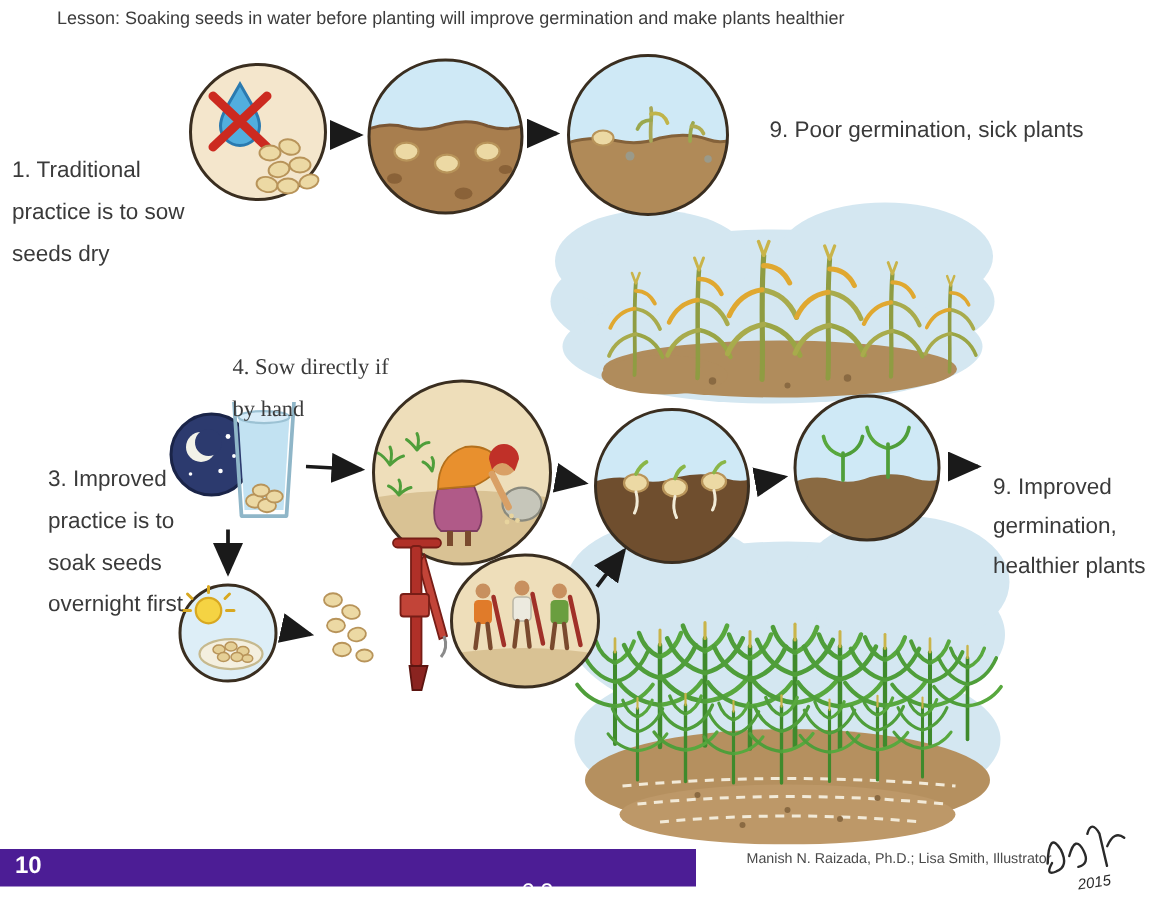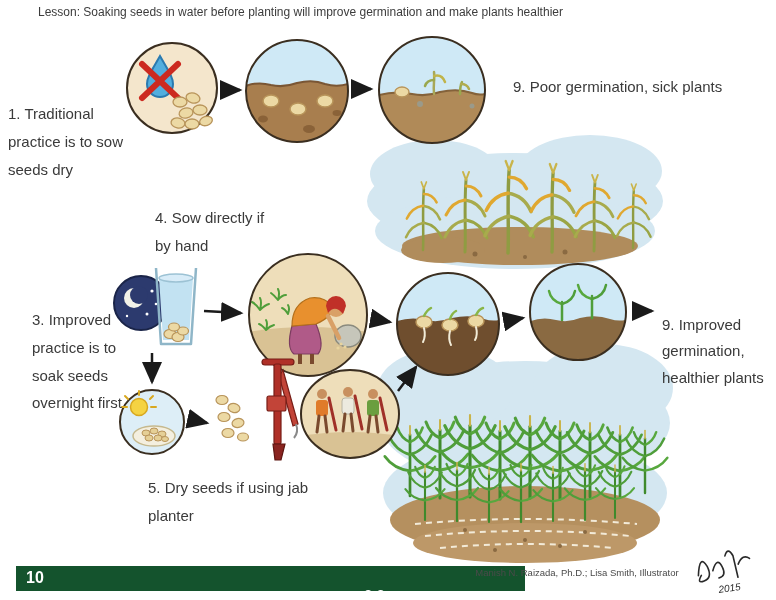--- a/index.html
+++ b/index.html
@@ -6,45 +6,44 @@
   .canvas{
     position:relative;width:776px;height:600px;background:#ffffff;
     font-family:"Liberation Sans", sans-serif;color:#3a3a3a;overflow:hidden;
   }
   .abs{position:absolute;}
   .title{left:38px;top:5px;width:700px;font-size:12px;line-height:1.3;color:#3c3c3c;z-index:5;}
   .step{font-size:15px;line-height:1.85;color:#3a3a3a;z-index:5;}
   .step1{left:8px;top:100px;width:118px;}
   .step2{left:513px;top:73px;width:258px;}
   .step3{left:8px;top:306px;width:104px;margin-left:24px;}
-  .step4{left:155px;top:204px;width:118px;}
+  .step4{left:155px;top:232px;width:118px;font-family:Liberation Serif, serif;}
   .step5{left:148px;top:474px;width:165px;}
   .step6{left:662px;top:312px;width:106px;line-height:1.75;}
   .art{z-index:2;}
   .cloud{z-index:1;}
   .arrows{left:0;top:0;z-index:3;pointer-events:none;}
   .footer-bar{
-    left:16px;top:566px;width:509px;height:25px;background:#14532d;z-index:6;
+    left:0;top:566px;width:464px;height:25px;background:#4c1d95;z-index:6;
   }
   .page-number{position:absolute;left:10px;top:3px;color:#ffffff;font-weight:bold;font-size:16px;}
   .section-number{position:absolute;left:348px;top:4px;color:#ffffff;font-size:15px;margin-top:16px;}
-  .credits{left:453px;top:567px;width:248px;text-align:center;font-size:9.5px;line-height:1.3;color:#4a4a4a;z-index:6;}
+  .credits{left:453px;top:567px;width:248px;text-align:right;font-size:9.5px;line-height:1.3;color:#4a4a4a;z-index:6;}
   .signature{left:690px;top:544px;z-index:6;}
 </style>
 </head>
 <body>
 
 <div class="canvas">
 
   <div class="abs title">Lesson: Soaking seeds in water before planting will improve germination and make plants healthier</div>
   <div class="abs step step1">1. Traditional practice is to sow seeds dry</div>
   <div class="abs step step2">9. Poor germination, sick plants</div>
   <div class="abs step step3">3. Improved practice is to soak seeds overnight first</div>
   <div class="abs step step4">4. Sow directly if by hand</div>
-  <div class="abs step step5">5. Dry seeds if using jab planter</div>
   <div class="abs step step6">9. Improved germination, healthier plants</div>
 
   <svg class="abs cloud" style="left:365px;top:126px;" width="305" height="145" viewBox="0 0 305 145">
     <defs>
       <g id="sickP" fill="none" stroke-linecap="round">
         <path d="M0 0 C1 -20 -1 -45 1 -72" stroke="#8f9c42" stroke-width="3"></path>
         <path d="M0 -52 q14 2 20 16" stroke="#a8ab4c" stroke-width="3"></path>
         <path d="M0 -52 q-13 2 -19 15" stroke="#e0a830" stroke-width="3"></path>
         <path d="M1 -32 q15 3 21 18" stroke="#9aa545" stroke-width="3"></path>
         <path d="M1 -32 q-15 3 -21 17" stroke="#a8ab4c" stroke-width="3"></path>

